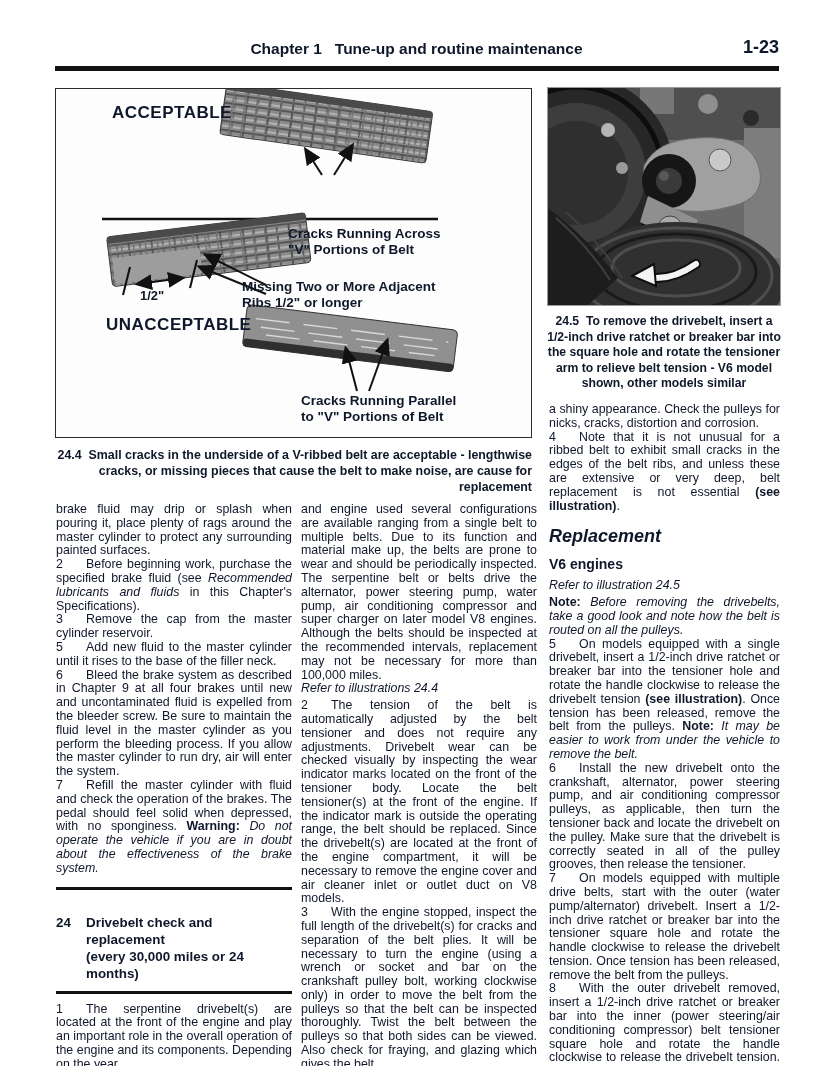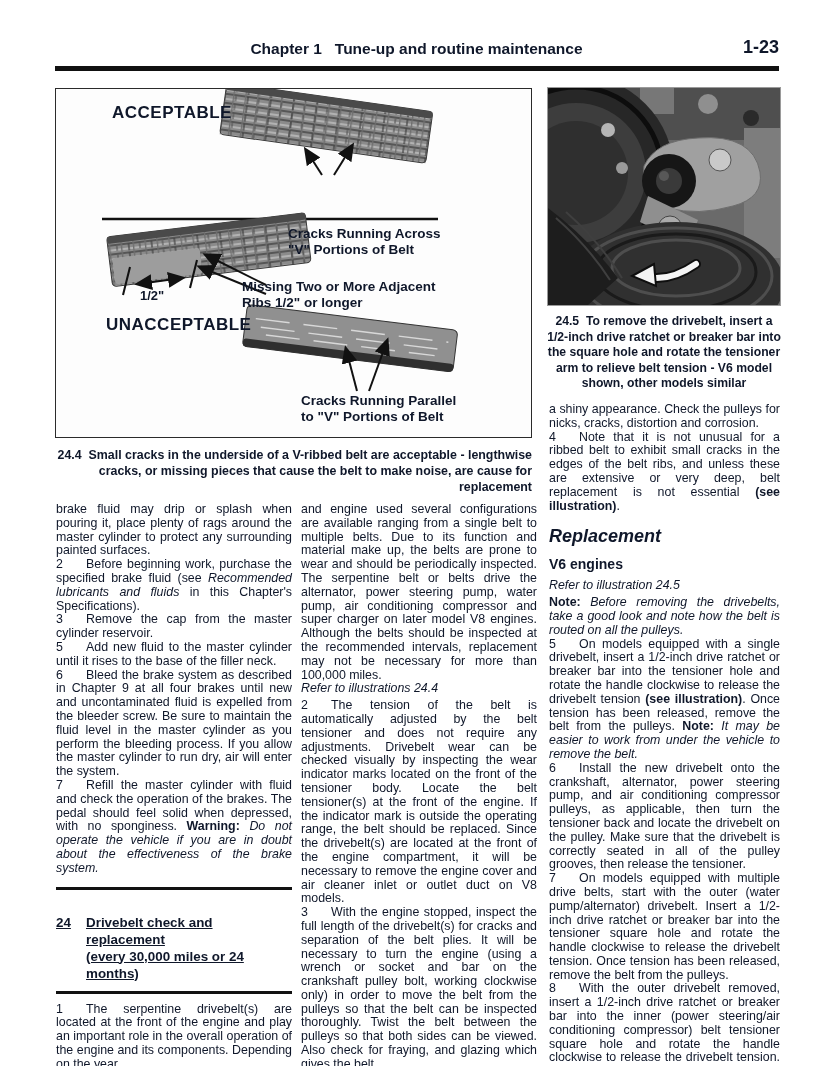--- a/index.html
+++ b/index.html
@@ -41,21 +41,21 @@
   .para{margin:0;}
   .s-b{font-weight:bold;}
   .s-i{font-style:italic;}
   .s-n{display:inline-block;width:30px;}
   .h1{font-weight:bold;font-style:italic;font-size:18px;line-height:20px;
       margin:13px 0 7px;text-align:left;}
   .h2{font-weight:bold;font-size:14px;line-height:16px;margin:10px 0 7px;text-align:left;}
   .refer{font-style:italic;margin:0 0 3px;text-align:left;}
   .section-head{display:flex;border-top:3px solid #111;border-bottom:3px solid #111;
                 margin:11px 0 9px;padding:24px 0 9px;font-weight:bold;font-size:13.4px;
-                line-height:17px;text-align:left;text-decoration:underline;}
+                line-height:17px;text-align:left;}
   .sec-num{width:30px;flex:none;}
   .sec-lines{flex:1;}
 </style>
 </head>
 <body>
 
 <div class="page">
 
   <div class="chapter-title">Chapter 1&nbsp;&nbsp; Tune-up and routine maintenance</div>
   <div class="page-number">1-23</div>

